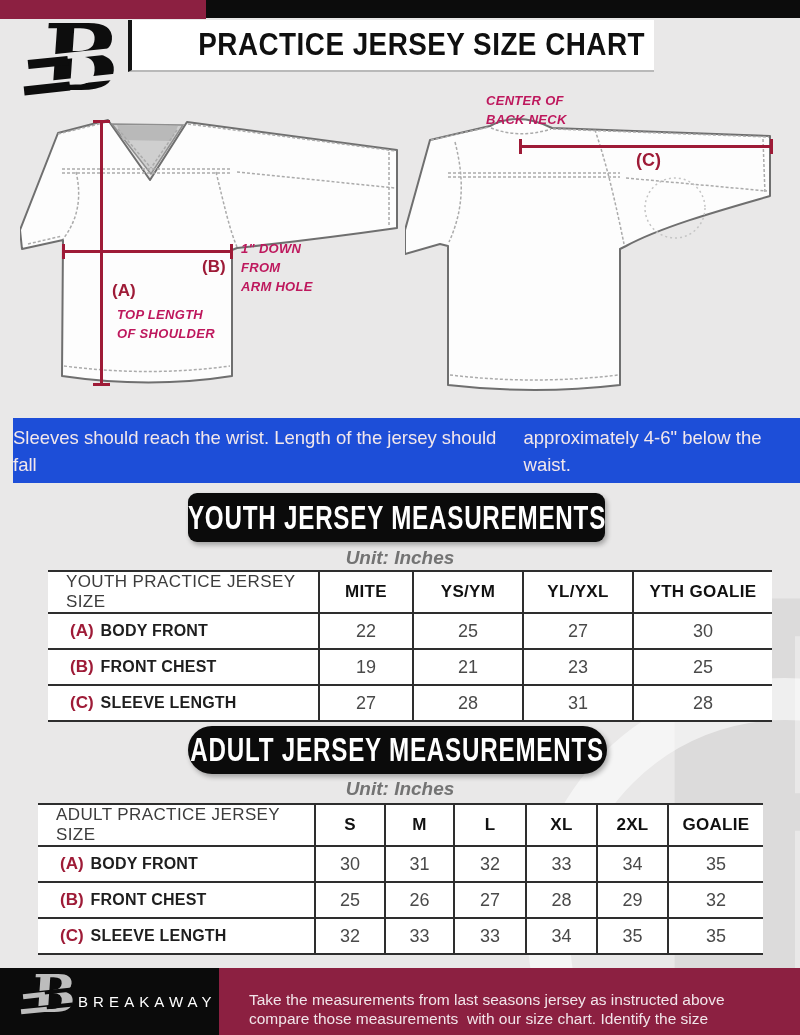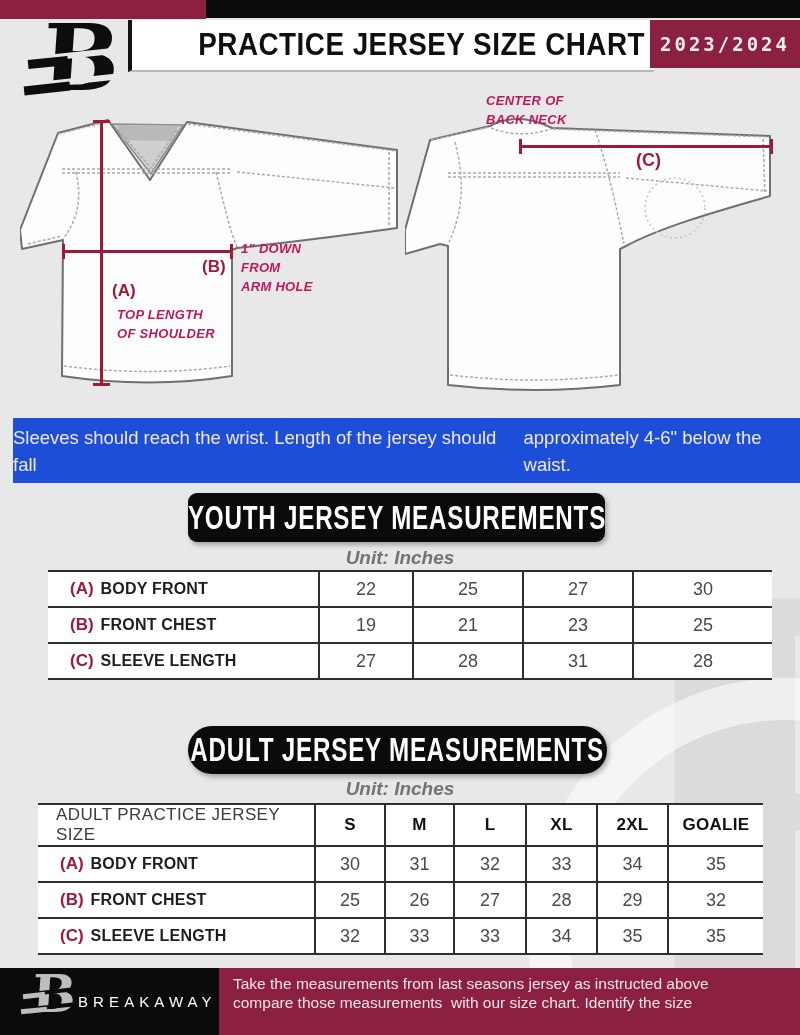--- a/index.html
+++ b/index.html
@@ -72,21 +72,21 @@
   .flogo .glyph{position:absolute;left:6px;top:-12px;font-family:"DejaVu Serif",serif;font-weight:bold;
         font-size:52px;line-height:60px;color:#BDBDBD;transform:skewX(-4deg);}
   .flogo .cut{position:absolute;height:4px;background:#0B0B0B;transform:rotate(-6deg);}
   .flogo .bar{position:absolute;height:5px;background:#BDBDBD;transform:rotate(-6deg);}
   .flogo .cut1{left:0;top:14px;width:46px;}
   .flogo .cut2{left:-1px;top:29px;width:48px;}
   .flogo .bar1{left:-3px;top:17px;width:22px;}
   .flogo .bar2{left:-5px;top:32px;width:26px;}
   .brand{color:#ffffff;font-weight:normal;font-size:15px;letter-spacing:.34em;margin-left:8px;}
   .foot-maroon{position:absolute;left:219px;top:968px;width:581px;height:67px;background:#8C2041;z-index:3;
-        padding:0;box-sizing:border-box;}
+        padding:16px;box-sizing:border-box;}
   .foot-maroon .line{color:#F1E4E9;font-size:15.5px;line-height:19px;white-space:pre-wrap;
         padding-left:14px;}
   .foot-maroon .wrap{padding-top:6px;}
 </style>
 </head>
 <body>
 
 <div class="page">
 
   <div class="strip-maroon"></div>
@@ -95,23 +95,20 @@
   <div class="logo">
     <span class="glyph">B</span>
     <span class="cut cut1"></span>
     <span class="cut cut2"></span>
     <span class="bar bar1"></span>
     <span class="bar bar2"></span>
   </div>
 
   <div class="titlebar">
     <span>PRACTICE JERSEY SIZE CHART</span>
-  </div>
-  <div class="season">
-    <span>2023/2024</span>
   </div>
 
   <svg class="jersey" style="left:20px;top:112px;width:385px;height:276px" viewBox="0 0 385 276">
     <path d="M88 8 L38 21 L0 118 L2 137 L43 128 L42 264 Q130 277 212 264 L212 138 L217 136 Q300 127 377 116 L377 38 L167 10 L130 68 Z" fill="#FDFDFD" stroke="#6F6F6F" stroke-width="2" stroke-linejoin="round"></path>
     <path d="M92 12 L163 13 L131 62 Z" fill="#CFCFCF" stroke="#8F8F8F" stroke-width="1.5"></path>
     <path d="M97 13 L158 14 L151 29 L103 28 Z" fill="#B9B9B9"></path>
     <g fill="none" stroke="#ABABAB" stroke-width="1.5" stroke-dasharray="3 2">
       <path d="M98 17 L131 56 M157 18 L131 56"></path>
       <path d="M42 57 L212 57 M42 61 L212 61"></path>
       <path d="M217 60 L375 76"></path>
@@ -175,20 +172,27 @@
 
   <table class="mtable" style="left:48px;top:570px;width:724px;">
     <colgroup>
         <col style="width:271px">
         <col style="width:94px">
         <col style="width:110px">
         <col style="width:110px">
         <col style="width:139px">
       </colgroup>
     <tbody>
+        <tr>
+      <th class="lbl">YOUTH PRACTICE JERSEY SIZE</th>
+      <th>MITE</th>
+      <th>YS/YM</th>
+      <th>YL/YXL</th>
+      <th>YTH GOALIE</th>
+    </tr>
     <tr>
       <td class="lbl">
         <span class="key">(A)</span><span class="txt">BODY FRONT</span>
       </td>
       <td>22</td>
       <td>25</td>
       <td>27</td>
       <td>30</td>
     </tr>
     <tr>

